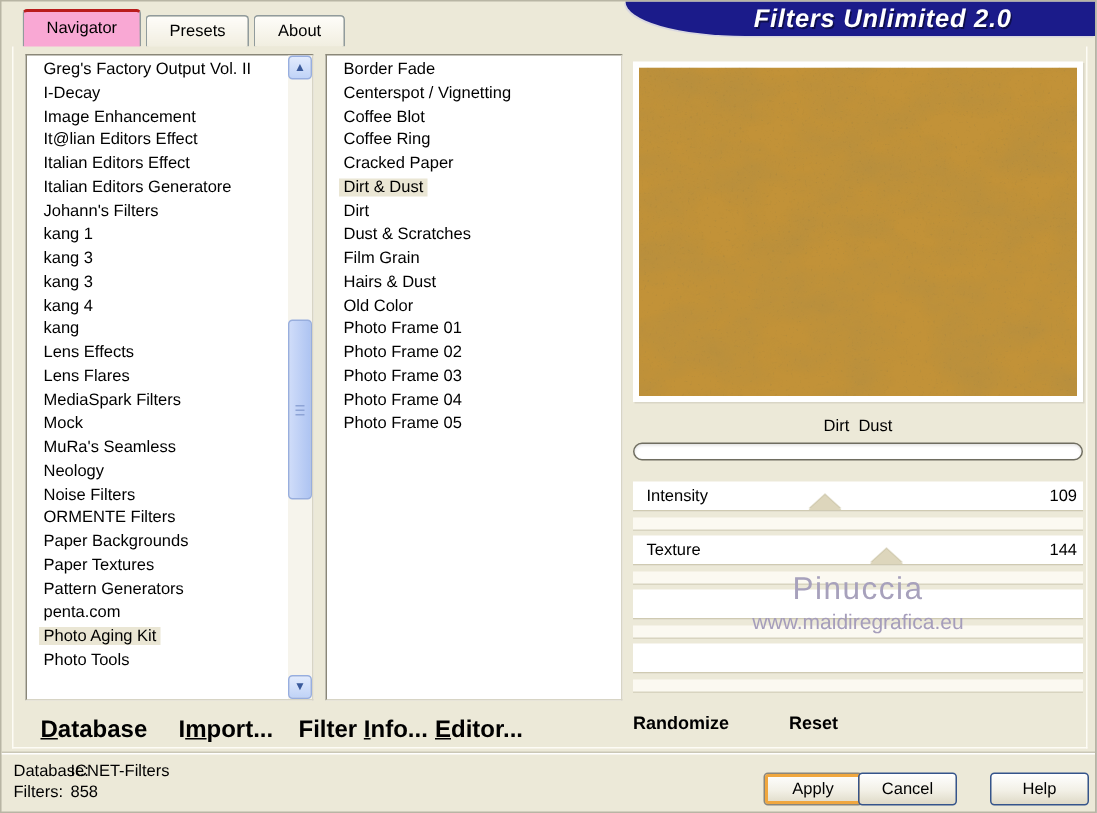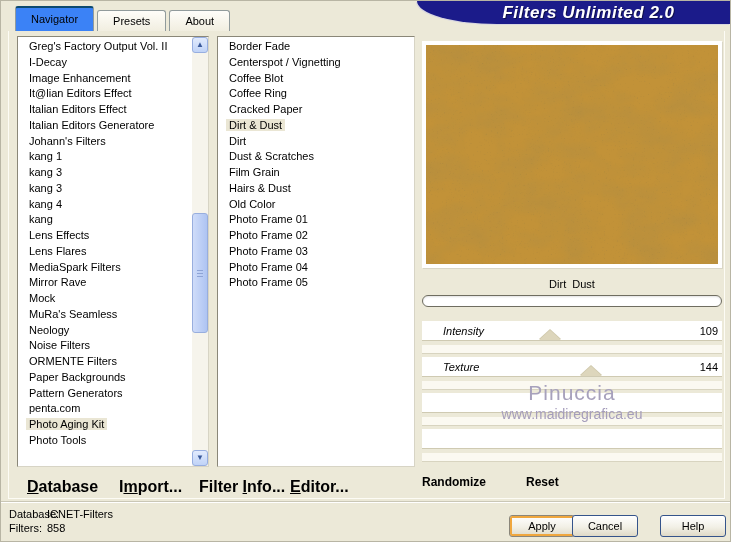--- a/index.html
+++ b/index.html
@@ -21,22 +21,22 @@
     letter-spacing:.5px;text-shadow:1px 1px 0 rgba(0,0,0,.45);padding-left:30px;
   }
   
   .tabs{position:absolute;left:14px;top:5px;display:flex;align-items:flex-end;gap:3px;z-index:5;}
   .tab{
     border:1px solid #919b9c;border-bottom:none;border-radius:3px 3px 0 0;
     padding:0 15px;line-height:20px;height:21px;
     background:linear-gradient(#fefdf9,#f1eee0);cursor:pointer;
   }
   .tab.active{
-    height:25px;line-height:23px;background:#3b82f6;
-    border-top:2px solid #0c4a6e;font-size:11px;
+    height:25px;line-height:23px;background:#f9a8d4;
+    border-top:2px solid #b91c1c;font-size:11px;
   }
   
   .tab-page{
     position:absolute;left:7px;top:30px;width:717px;height:468px;
     border:1px solid #fdfcf5;border-top:none;
   }
   
   .listbox{
     position:absolute;top:5px;height:431px;background:#fff;
     border:1px solid #8a8778;border-right-color:#d7d4c5;border-bottom-color:#d7d4c5;
@@ -68,21 +68,21 @@
   .rpanel{position:absolute;left:413px;top:10px;width:300px;height:452px;}
   .preview-frame{height:227px;background:#fff;padding:4px;box-shadow:1px 1px 0 #d9d6c6;}
   .preview-frame svg{display:block;width:100%;height:100%;}
   .filter-caption{margin-top:7px;height:18px;text-align:center;line-height:18px;white-space:pre;}
   .pbar{
     margin-top:2px;height:12px;background:#fff;border:1px solid #6f6d60;border-radius:7px;
     box-shadow:inset 0 1px 2px rgba(0,0,0,.12);
   }
   .rows{position:relative;margin-top:14px;}
   .prow{position:relative;height:20px;background:#fff;border-bottom:1px solid #cfcab2;margin-bottom:4px;}
-  .prow .pl{position:absolute;left:21px;line-height:20px;font-style:italic;}
+  .prow .pl{position:absolute;left:9px;line-height:20px;}
   .prow .pv{position:absolute;right:4px;line-height:20px;}
   .thinrow{height:9px;background:#fbf9f1;border-bottom:1px solid #d8d4c0;margin-bottom:3px;}
   .tri{
     position:absolute;bottom:0;width:0;height:0;margin-left:-11px;cursor:pointer;
     border-left:11px solid transparent;border-right:11px solid transparent;
     border-bottom:10px solid #ddd6bc;filter:drop-shadow(0 -1px 0 #cdc6a9);
   }
   .watermark{position:absolute;top:60px;left:0;right:0;text-align:center;pointer-events:none;}
   .wm-name{font-size:21px;color:#a7a1bc;letter-spacing:1px;}
   .wm-url{font-size:14px;color:#a59dbb;margin-top:1px;}
@@ -133,27 +133,27 @@
         <div class="list-row"><span class="lbl">Italian Editors Generatore</span></div>
         <div class="list-row"><span class="lbl">Johann's Filters</span></div>
         <div class="list-row"><span class="lbl">kang 1</span></div>
         <div class="list-row"><span class="lbl">kang 3</span></div>
         <div class="list-row"><span class="lbl">kang 3</span></div>
         <div class="list-row"><span class="lbl">kang 4</span></div>
         <div class="list-row"><span class="lbl">kang</span></div>
         <div class="list-row"><span class="lbl">Lens Effects</span></div>
         <div class="list-row"><span class="lbl">Lens Flares</span></div>
         <div class="list-row"><span class="lbl">MediaSpark Filters</span></div>
-        <div class="list-row"><span class="lbl">Mirror Rave</span></div>
         <div class="list-row"><span class="lbl">Mock</span></div>
         <div class="list-row"><span class="lbl">MuRa's Seamless</span></div>
         <div class="list-row"><span class="lbl">Neology</span></div>
         <div class="list-row"><span class="lbl">Noise Filters</span></div>
         <div class="list-row"><span class="lbl">ORMENTE Filters</span></div>
         <div class="list-row"><span class="lbl">Paper Backgrounds</span></div>
+        <div class="list-row"><span class="lbl">Paper Textures</span></div>
         <div class="list-row"><span class="lbl">Pattern Generators</span></div>
         <div class="list-row"><span class="lbl">penta.com</span></div>
         <div class="list-row"><span class="lbl hl">Photo Aging Kit</span></div>
         <div class="list-row"><span class="lbl">Photo Tools</span></div>
       </div>
 
     <div class="vscroll">
       <div class="sc-btn sc-up">▲</div>
       <div class="sc-thumb"></div>
       <div class="sc-btn sc-down">▼</div>

